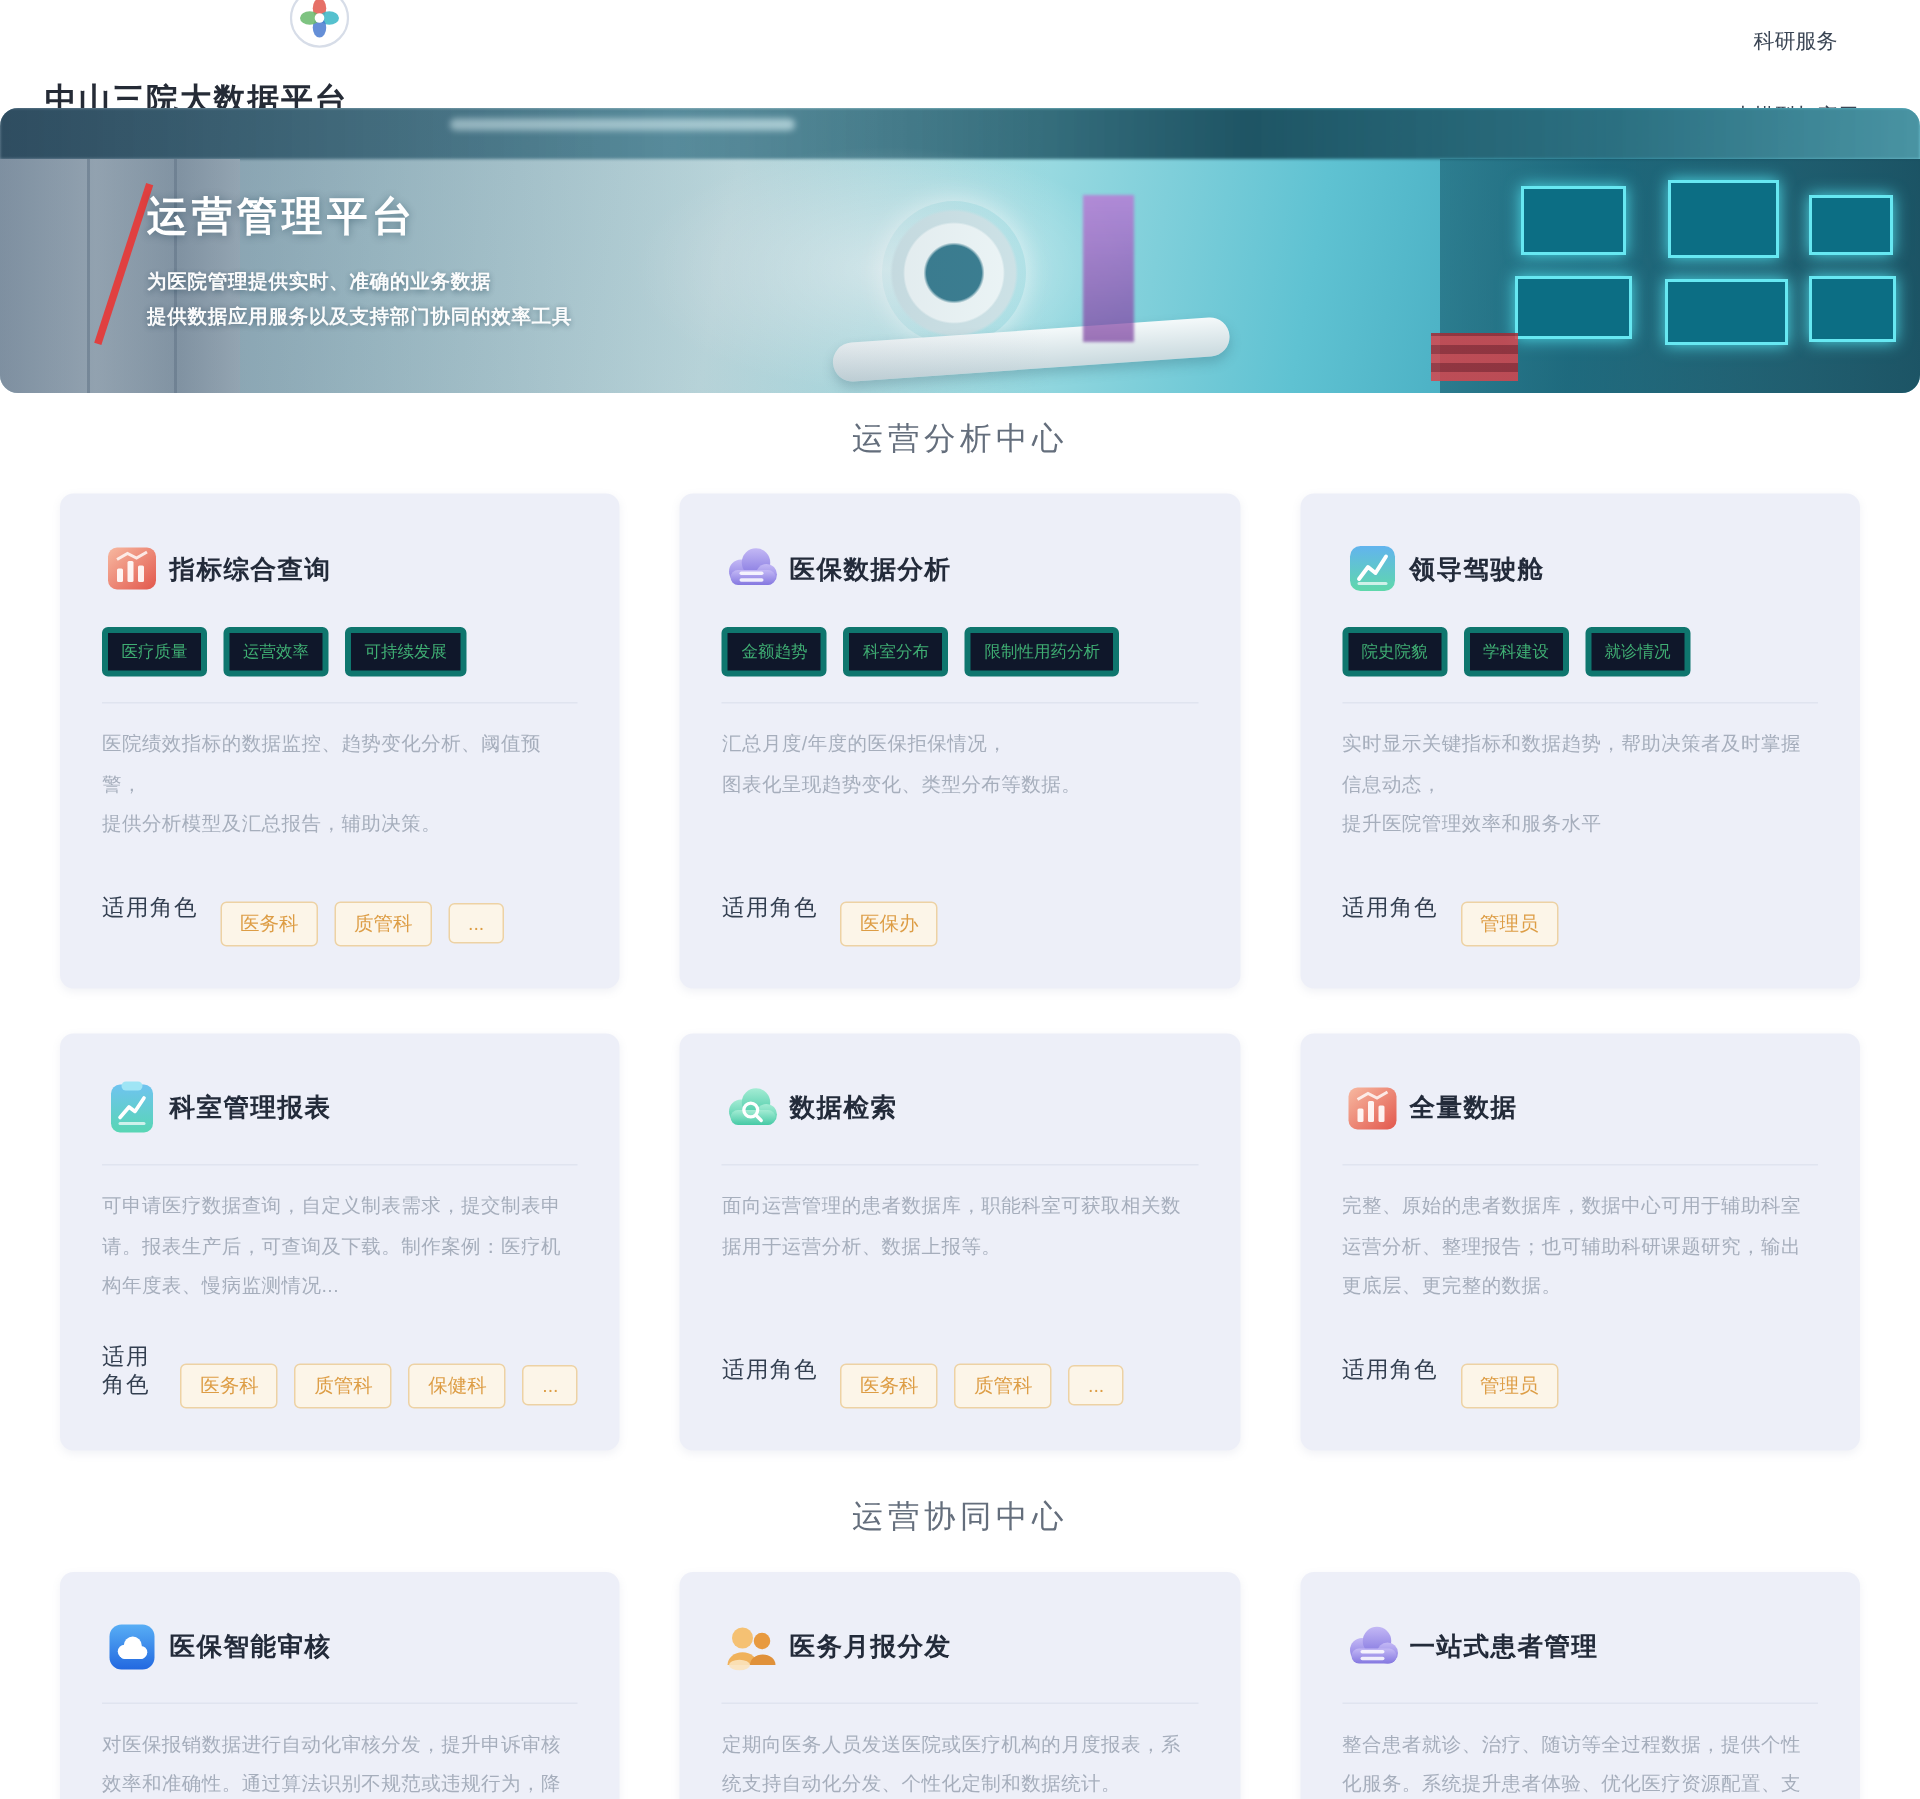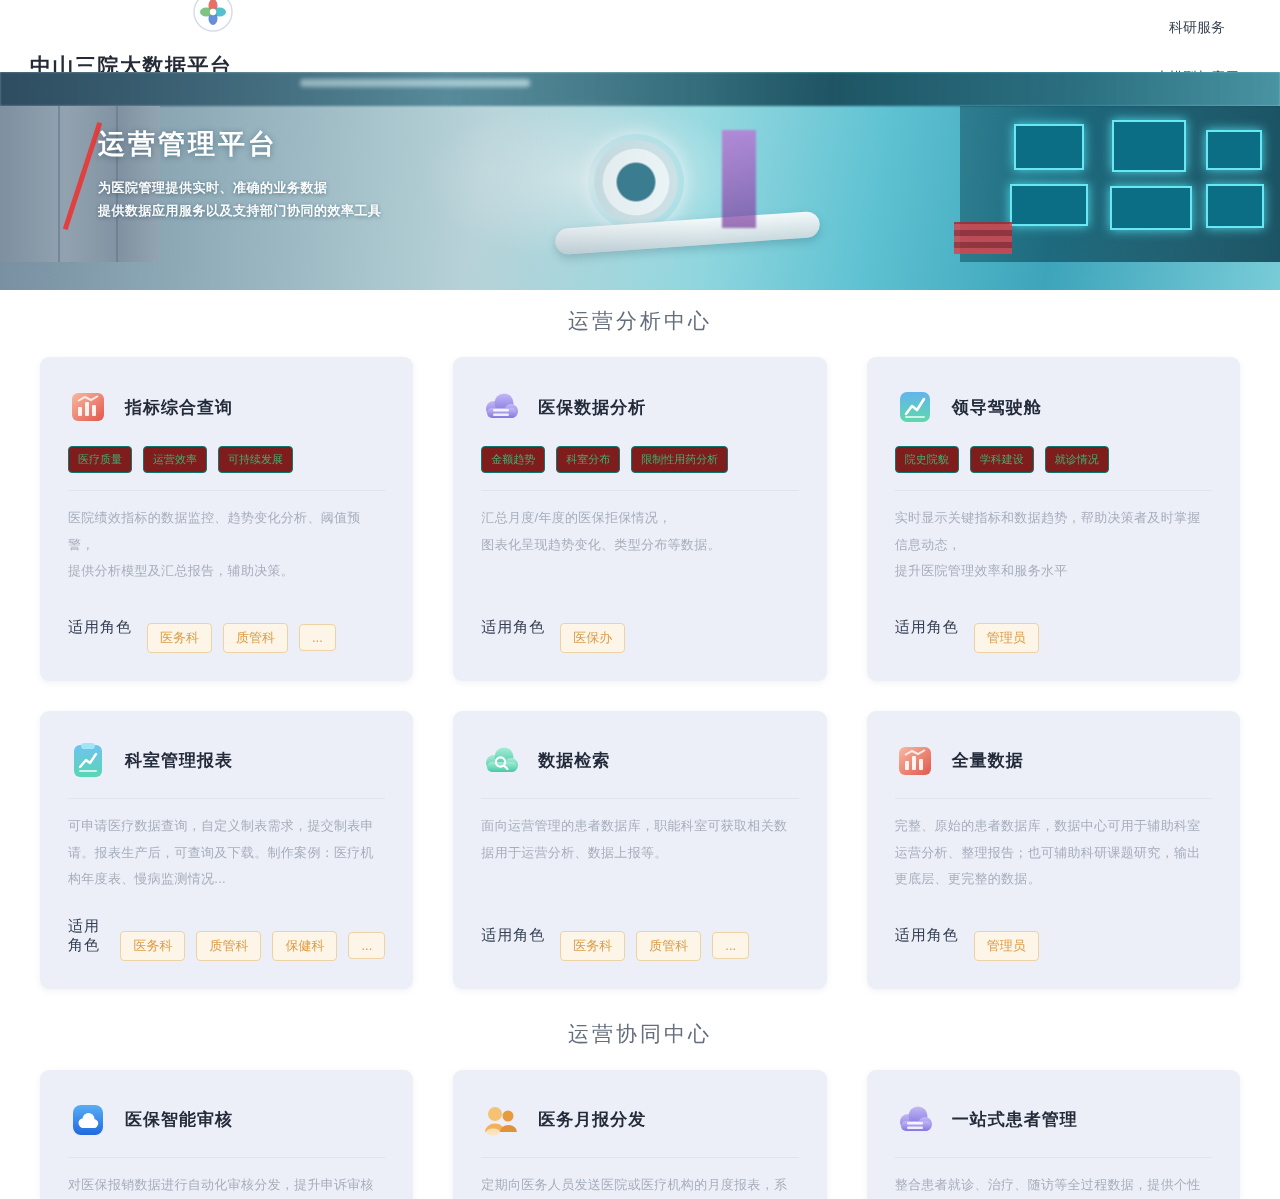--- a/index.html
+++ b/index.html
@@ -15,22 +15,22 @@
   .brand { display: flex; align-items: flex-end; gap: 20px; cursor: pointer; flex-direction: column; }
   .logo { width: 40px; height: 40px; }
   .brand-name { font-size: 21px; font-weight: 700; letter-spacing: 1.5px; color: #252b36; }
   .nav-links { margin-left: auto; display: flex; align-items: center; gap: 32px; flex-direction: column; }
   .nav-link { font-size: 14px; color: #3a4554; cursor: pointer; }
   .nav-link.active { color: #1a56db; font-weight: 700; }
   .login-btn { margin-left: 40px; background: #1a56db; color: #fff; border: none; font-size: 14px;
     padding: 8px 19px; border-radius: 4px; cursor: pointer; font-family: inherit; }
 
   
-  .hero { position: relative; height: 218px; overflow: hidden;
-    background: linear-gradient(100deg,#aec7d2 0%,#bddde2 20%,#cdeaec 38%,#9fdce2 52%,#5fc2d2 68%,#3da4ba 82%,#79ccd8 100%); }
+  .hero { position: relative; height: 190px; overflow: hidden;
+    background: linear-gradient(100deg,#aec7d2 0%,#bddde2 20%,#cdeaec 38%,#9fdce2 52%,#5fc2d2 68%,#3da4ba 82%,#79ccd8 100%); border-radius: 12px; }
   .hero-art div { position: absolute; }
   .ha-ceiling { top:0; left:0; right:0; height:34px; filter: blur(1px);
     background: linear-gradient(90deg, rgba(36,74,88,.85), rgba(52,120,138,.7) 35%, rgba(16,64,80,.85) 65%, rgba(60,130,146,.75)); }
   .ha-ceillight { top:7px; left:300px; width:230px; height:8px; background:#dffbfd; opacity:.7; border-radius:4px; filter:blur(2px); }
   .ha-cabinet { top:34px; left:0; width:160px; height:156px;
     background: linear-gradient(90deg,#b9c9d2,#cfdde2 40%,#aebfc8 75%,#c4d4da); }
   .ha-seam1 { top:34px; left:58px; width:2px; height:156px; background:rgba(90,110,125,.35); }
   .ha-seam2 { top:34px; left:116px; width:2px; height:156px; background:rgba(90,110,125,.3); }
   .ha-glow { top:25px; left:420px; width:340px; height:165px;
     background: radial-gradient(ellipse, rgba(255,255,255,.55), rgba(255,255,255,0) 70%); }
@@ -64,26 +64,26 @@
   
   .section { margin-top: 16px; }
   .section + .section { margin-top: 30px; }
   .section-title { text-align:center; font-size:21px; font-weight:500; color:#646e7c;
     letter-spacing:3px; line-height:29px; margin-bottom:22px; }
   .cards { display:grid; grid-template-columns:repeat(3,1fr); gap:40px; padding:0 40px; }
   .card { background:#edeff8; border-radius:9px; padding:30px 28px 28px;
     display:flex; flex-direction:column; box-shadow:0 2px 6px rgba(120,130,170,.10); cursor:pointer; }
   .card.tall { min-height:242px; }
   .card.short { min-height:205px; }
-  .card-head { display:flex; align-items:center; gap:17px; }
+  .card-head { display:flex; align-items:center; gap:5px; }
   .icon { width:40px; height:40px; flex:0 0 40px; }
   .icon svg { width:40px; height:40px; display:block; }
   .card-title { font-size:17px; font-weight:700; color:#232b3a; letter-spacing:1px; }
   .tags { display:flex; gap:11px; margin-top:19px; }
-  .tag-green { font-size:11px; color:#3fae73; background:#7f1d1d; border:1px solid #0f766e;
+  .tag-green { font-size:11px; color:#3fae73; background:#0f172a; border:4px solid #0f766e;
     border-radius:4px; padding:5px 9px; white-space:nowrap; }
   .divider { border:none; border-top:1px solid #e0e4ef; margin:17px 0 14px; }
   .desc { font-size:13px; color:#a6aebc; line-height:2.05; flex:1; letter-spacing:.3px; }
   .roles { display:flex; align-items:center; gap:11px; margin-top:18px; }
   .roles-label { font-size:15px; font-weight:400; color:#333f50; margin-right:4px; letter-spacing:1px; }
   .tag-orange { font-size:13px; color:#dd9d45; background:#fcf5e8; border:1px solid #edd2a4;
     border-radius:4px; padding:5px 12px; white-space:nowrap;margin-top:20px; }
 </style>
 </head>
 <body>

